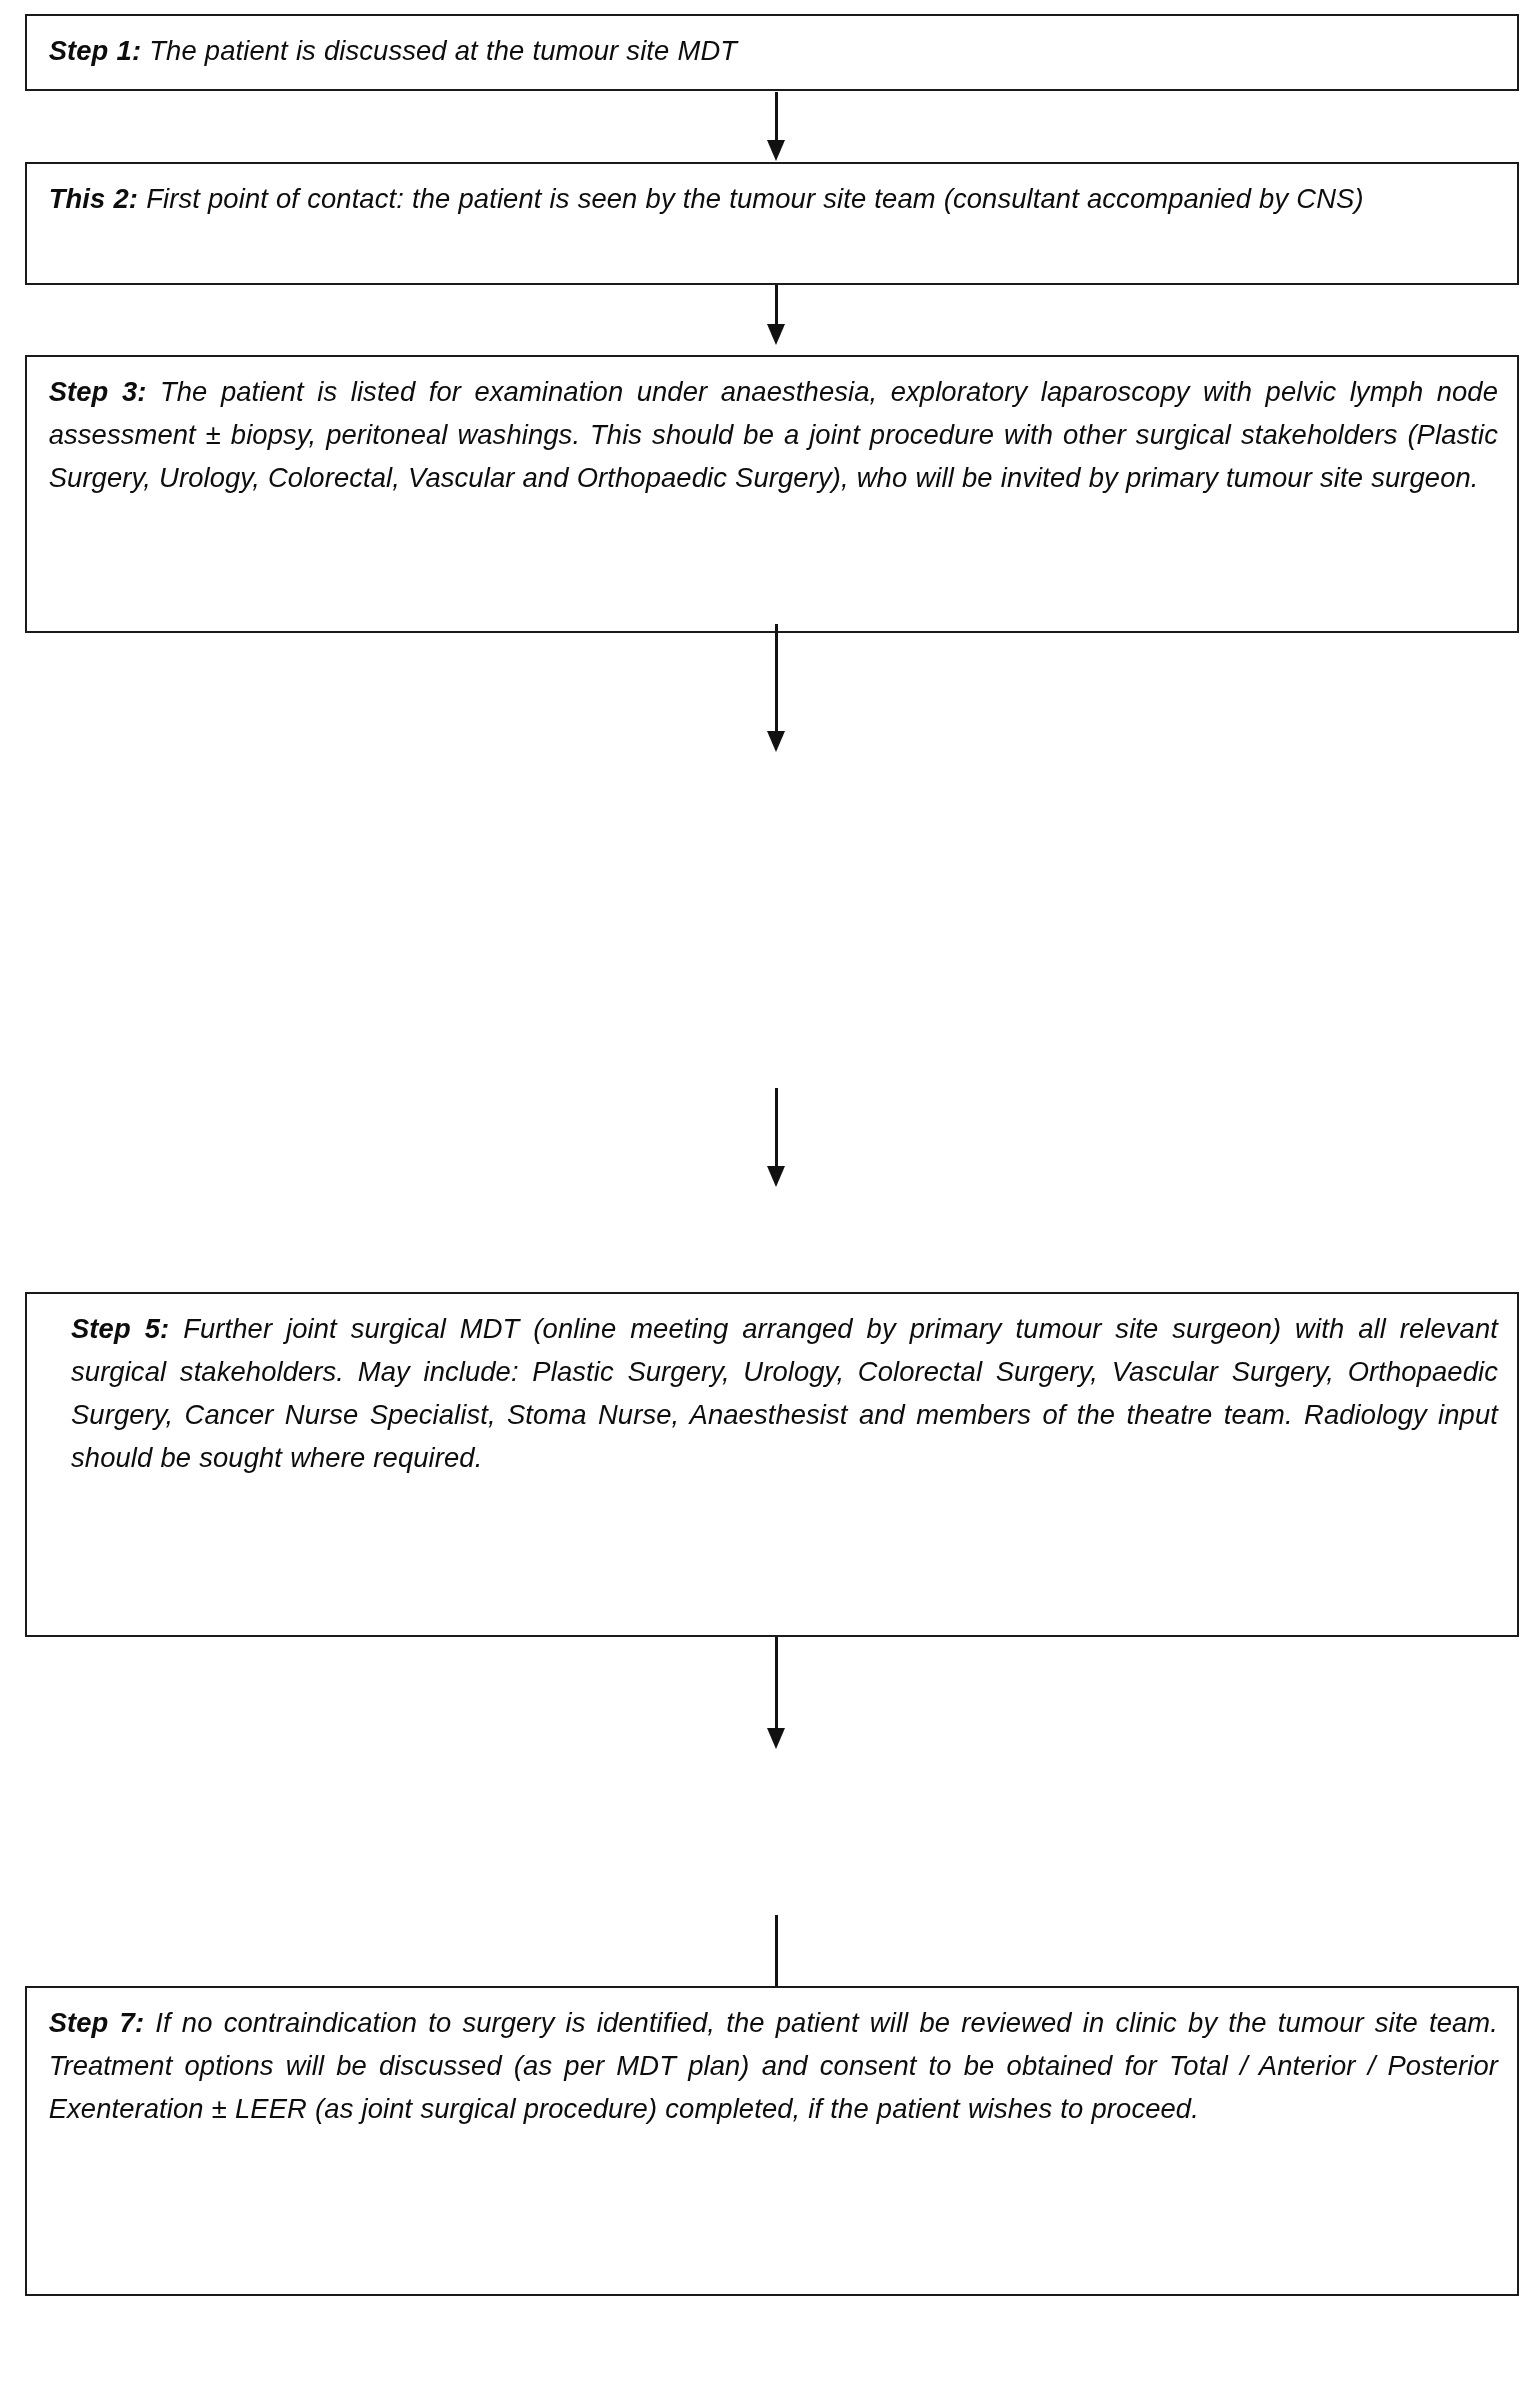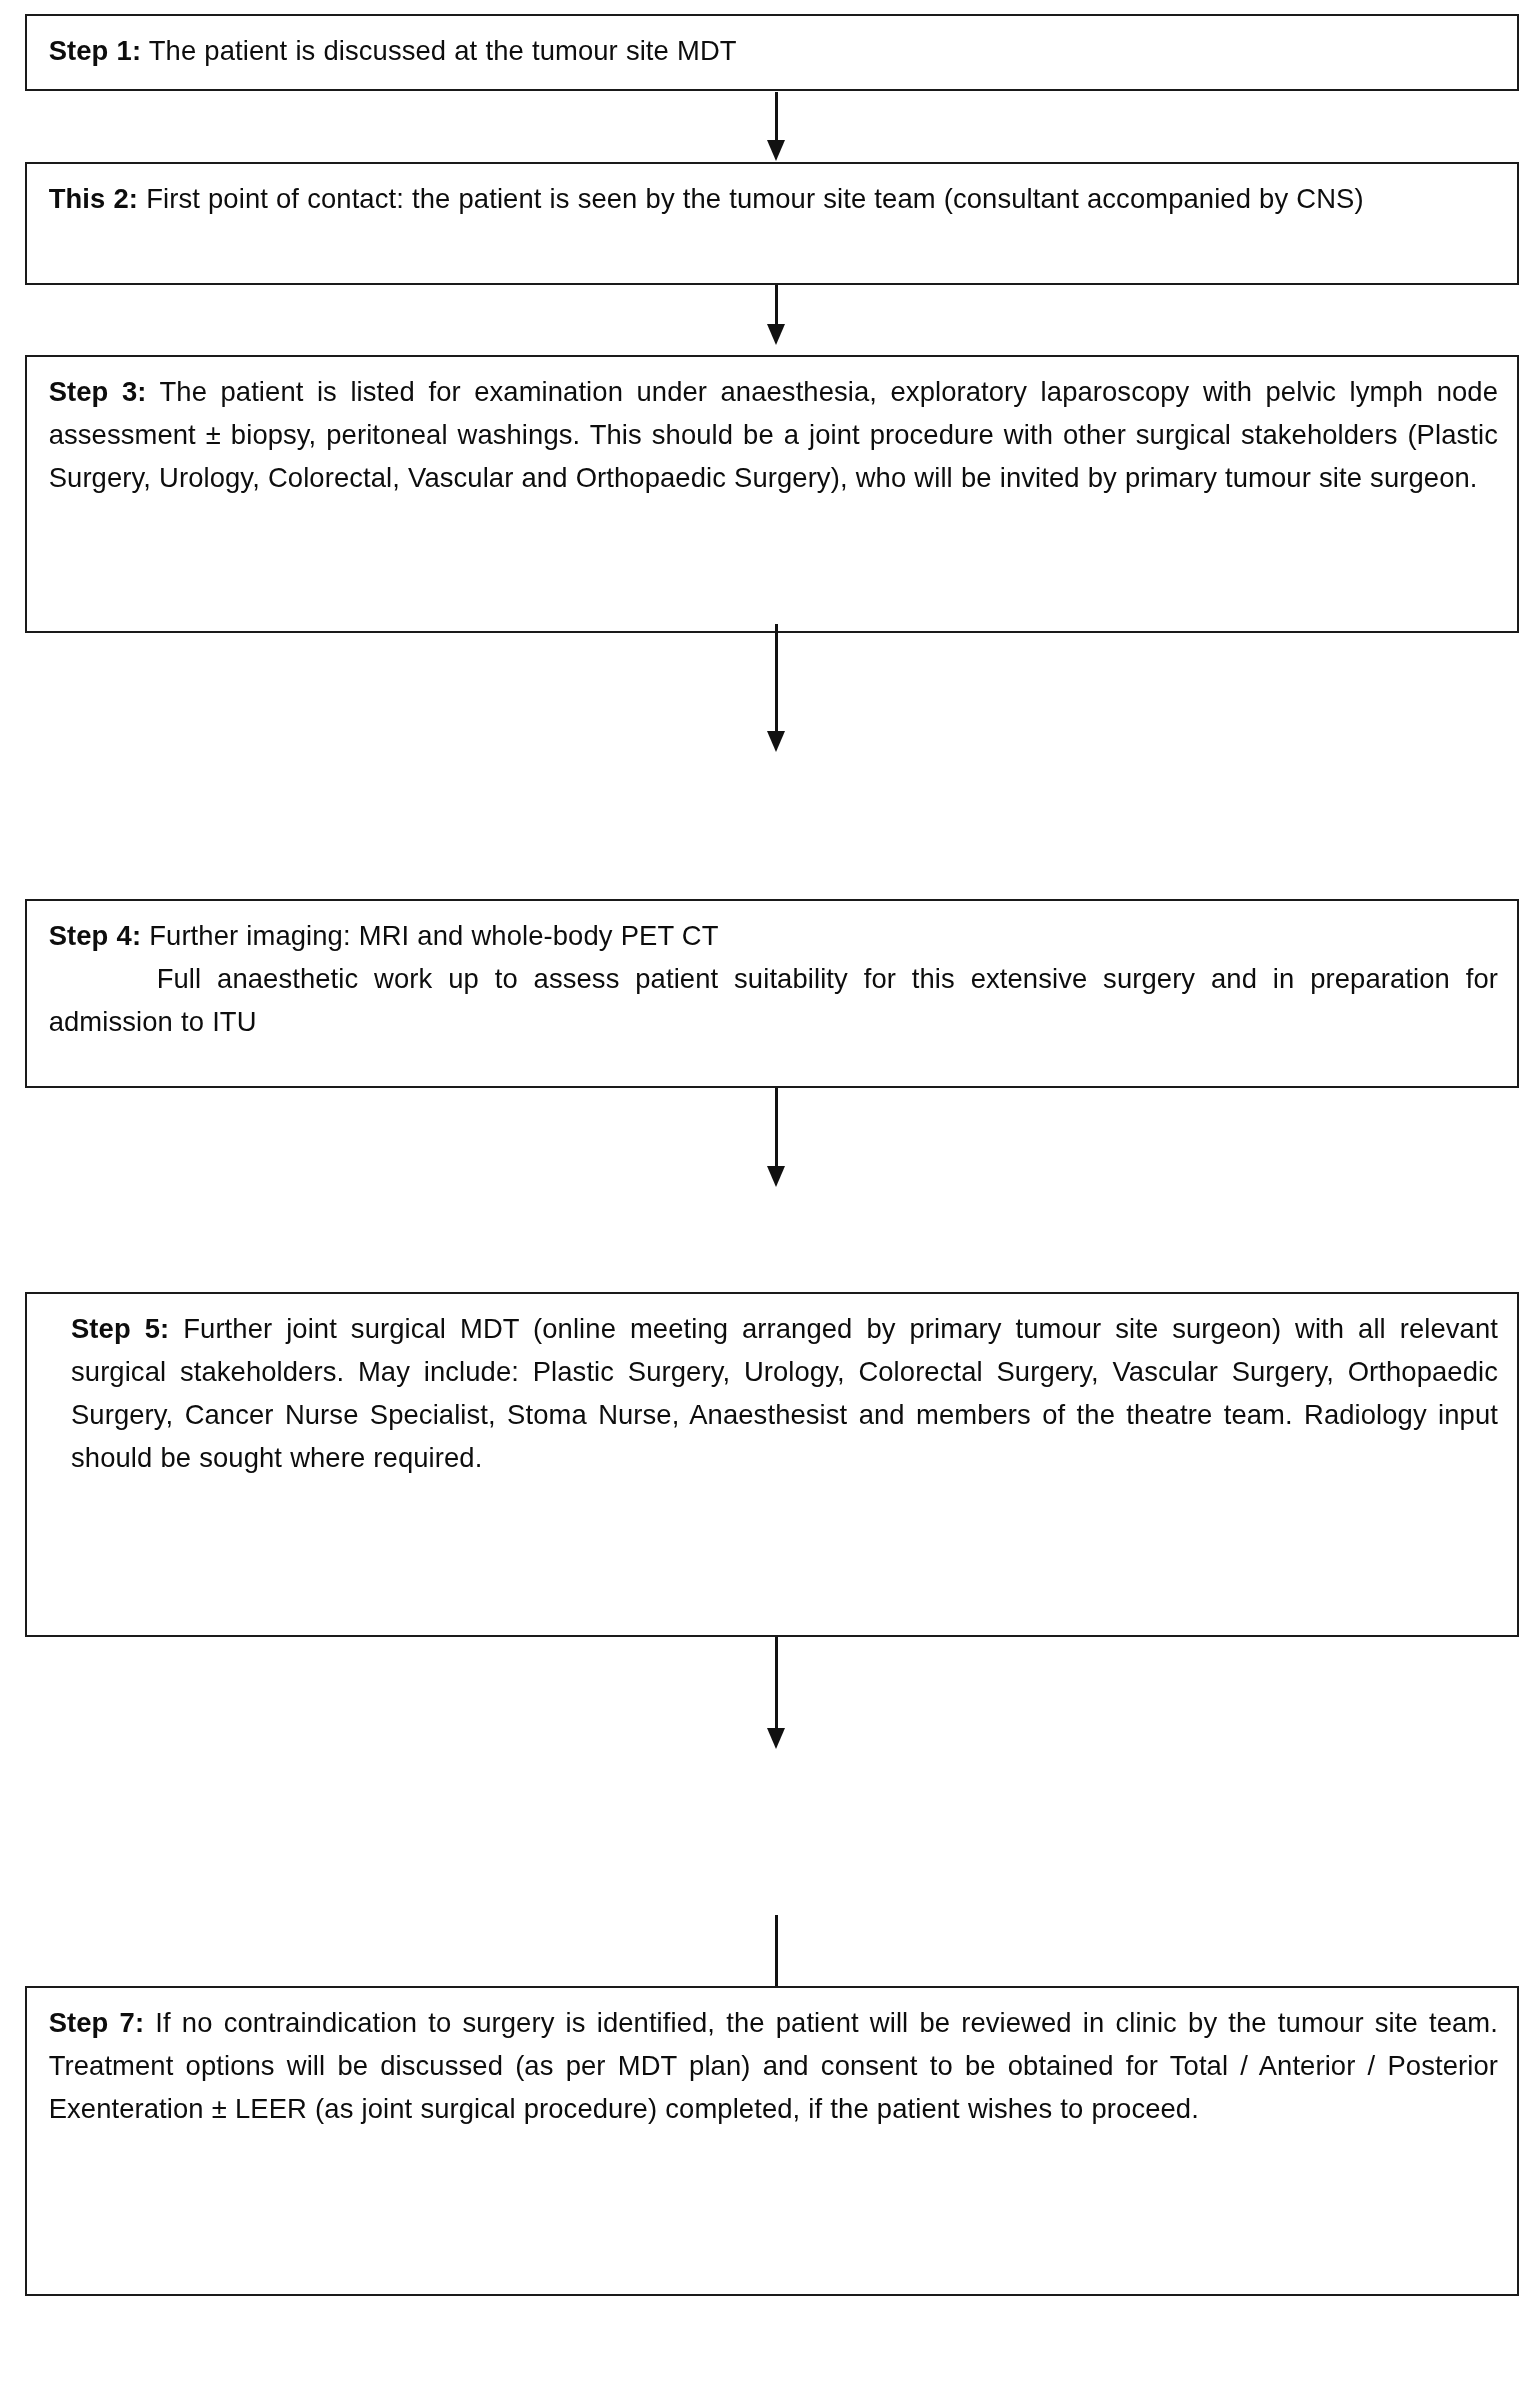--- a/index.html
+++ b/index.html
@@ -14,20 +14,21 @@
     font-family: "Liberation Sans", sans-serif;
     color: #000000;
     -webkit-font-smoothing: none;
   }
 
   #flowchart {
     position: relative;
     width: 1502px;
     height: 2389px;
     box-sizing: border-box;
+    font-style: italic;
   }
 
   
   .step-box {
     position: absolute;
     left: 25px;
     width: 1494px;
     box-sizing: border-box;
     border: 2.2px solid #1a1a1a;
     background: #ffffff;
@@ -139,24 +140,20 @@
 
   <div class="step-box" id="box-3">
     <p class="step-text"><span class="step-label">Step 3:</span><span> The patient is listed for examination under anaesthesia, exploratory laparoscopy with pelvic lymph node assessment ± biopsy, peritoneal washings. This should be a joint procedure with other surgical stakeholders (Plastic Surgery, Urology, Colorectal, Vascular and Orthopaedic Surgery), who will be invited by primary tumour site surgeon.</span></p>
   </div>
 
   <div class="connector" id="arrow-3">
     <div class="shaft"></div>
     <div class="head"></div>
   </div>
 
-  <div class="step-box" id="box-4">
-    <p class="step-text no-justify"><span class="step-label">Step 4:</span><span> Further imaging: MRI and whole-body PET CT</span></p>
-    <p class="step-text para-indent">Full anaesthetic work up to assess patient suitability for this extensive surgery and in preparation for admission to ITU</p>
-  </div>
 
   <div class="connector" id="arrow-4">
     <div class="shaft"></div>
     <div class="head"></div>
   </div>
 
   <div class="step-box" id="box-5">
     <p class="step-text"><span class="step-label">Step 5:</span><span> Further joint surgical MDT (online meeting arranged by primary tumour site surgeon) with all relevant surgical stakeholders. May include: Plastic Surgery, Urology, Colorectal Surgery, Vascular Surgery, Orthopaedic Surgery, Cancer Nurse Specialist, Stoma Nurse, Anaesthesist and members of the theatre team. Radiology input should be sought where required.</span></p>
   </div>
 

